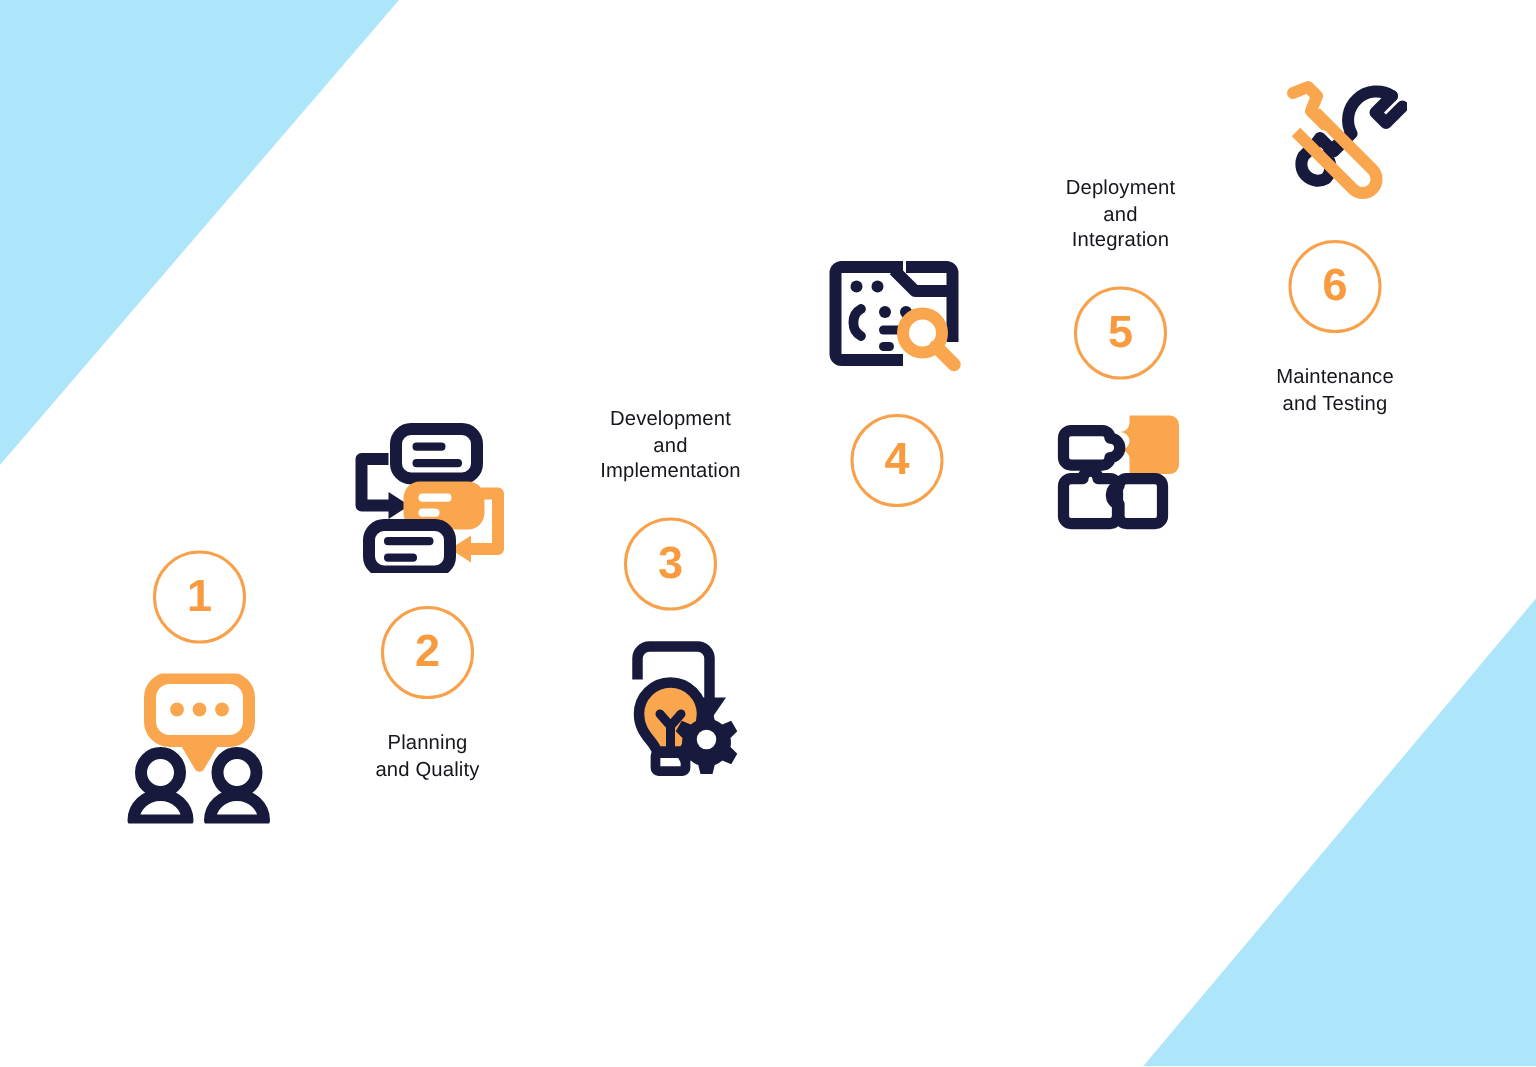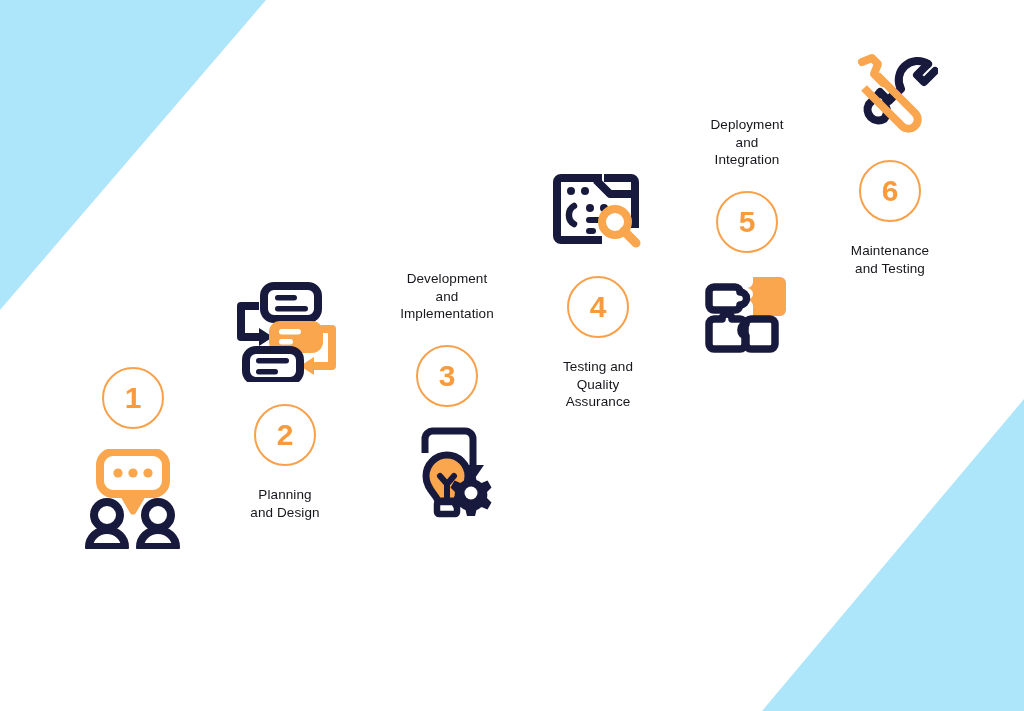--- a/index.html
+++ b/index.html
@@ -125,21 +125,21 @@
         <rect x="23" y="76" width="33" height="5.5" rx="2.7" fill="#181a3d"></rect>
         <rect x="23" y="87" width="22" height="5.5" rx="2.7" fill="#181a3d"></rect>
       </svg>
     </div>
     <div class="gap-a"></div>
     <div class="step-badge">
       <span>2</span>
     </div>
     <div class="gap-b"></div>
     <div class="step-label">Planning
-and Design</div>
+and Quality</div>
   </div>
 
   <div class="step" style="left:352px; top:240px;margin-top:30px;">
     <div class="step-label">Development
 and
 Implementation</div>
     <div class="gap-a"></div>
     <div class="step-badge">
       <span>3</span>
     </div>
@@ -174,23 +174,20 @@
         <rect x="34" y="56" width="10" height="6" rx="3" fill="#181a3d"></rect>
         <circle cx="63" cy="50" r="13" fill="none" stroke="#f9a64e" stroke-width="8"></circle>
         <path d="M72 59 L84 71" stroke="#f9a64e" stroke-width="9" stroke-linecap="round"></path>
       </svg>
     </div>
     <div class="gap-a"></div>
     <div class="step-badge">
       <span>4</span>
     </div>
     <div class="gap-b"></div>
-    <div class="step-label">Testing and
-Quality
-Assurance</div>
   </div>
 
   <div class="step" style="left:652px; top:116px;">
     <div class="step-label">Deployment
 and
 Integration</div>
     <div class="gap-a"></div>
     <div class="step-badge">
       <span>5</span>
     </div>

